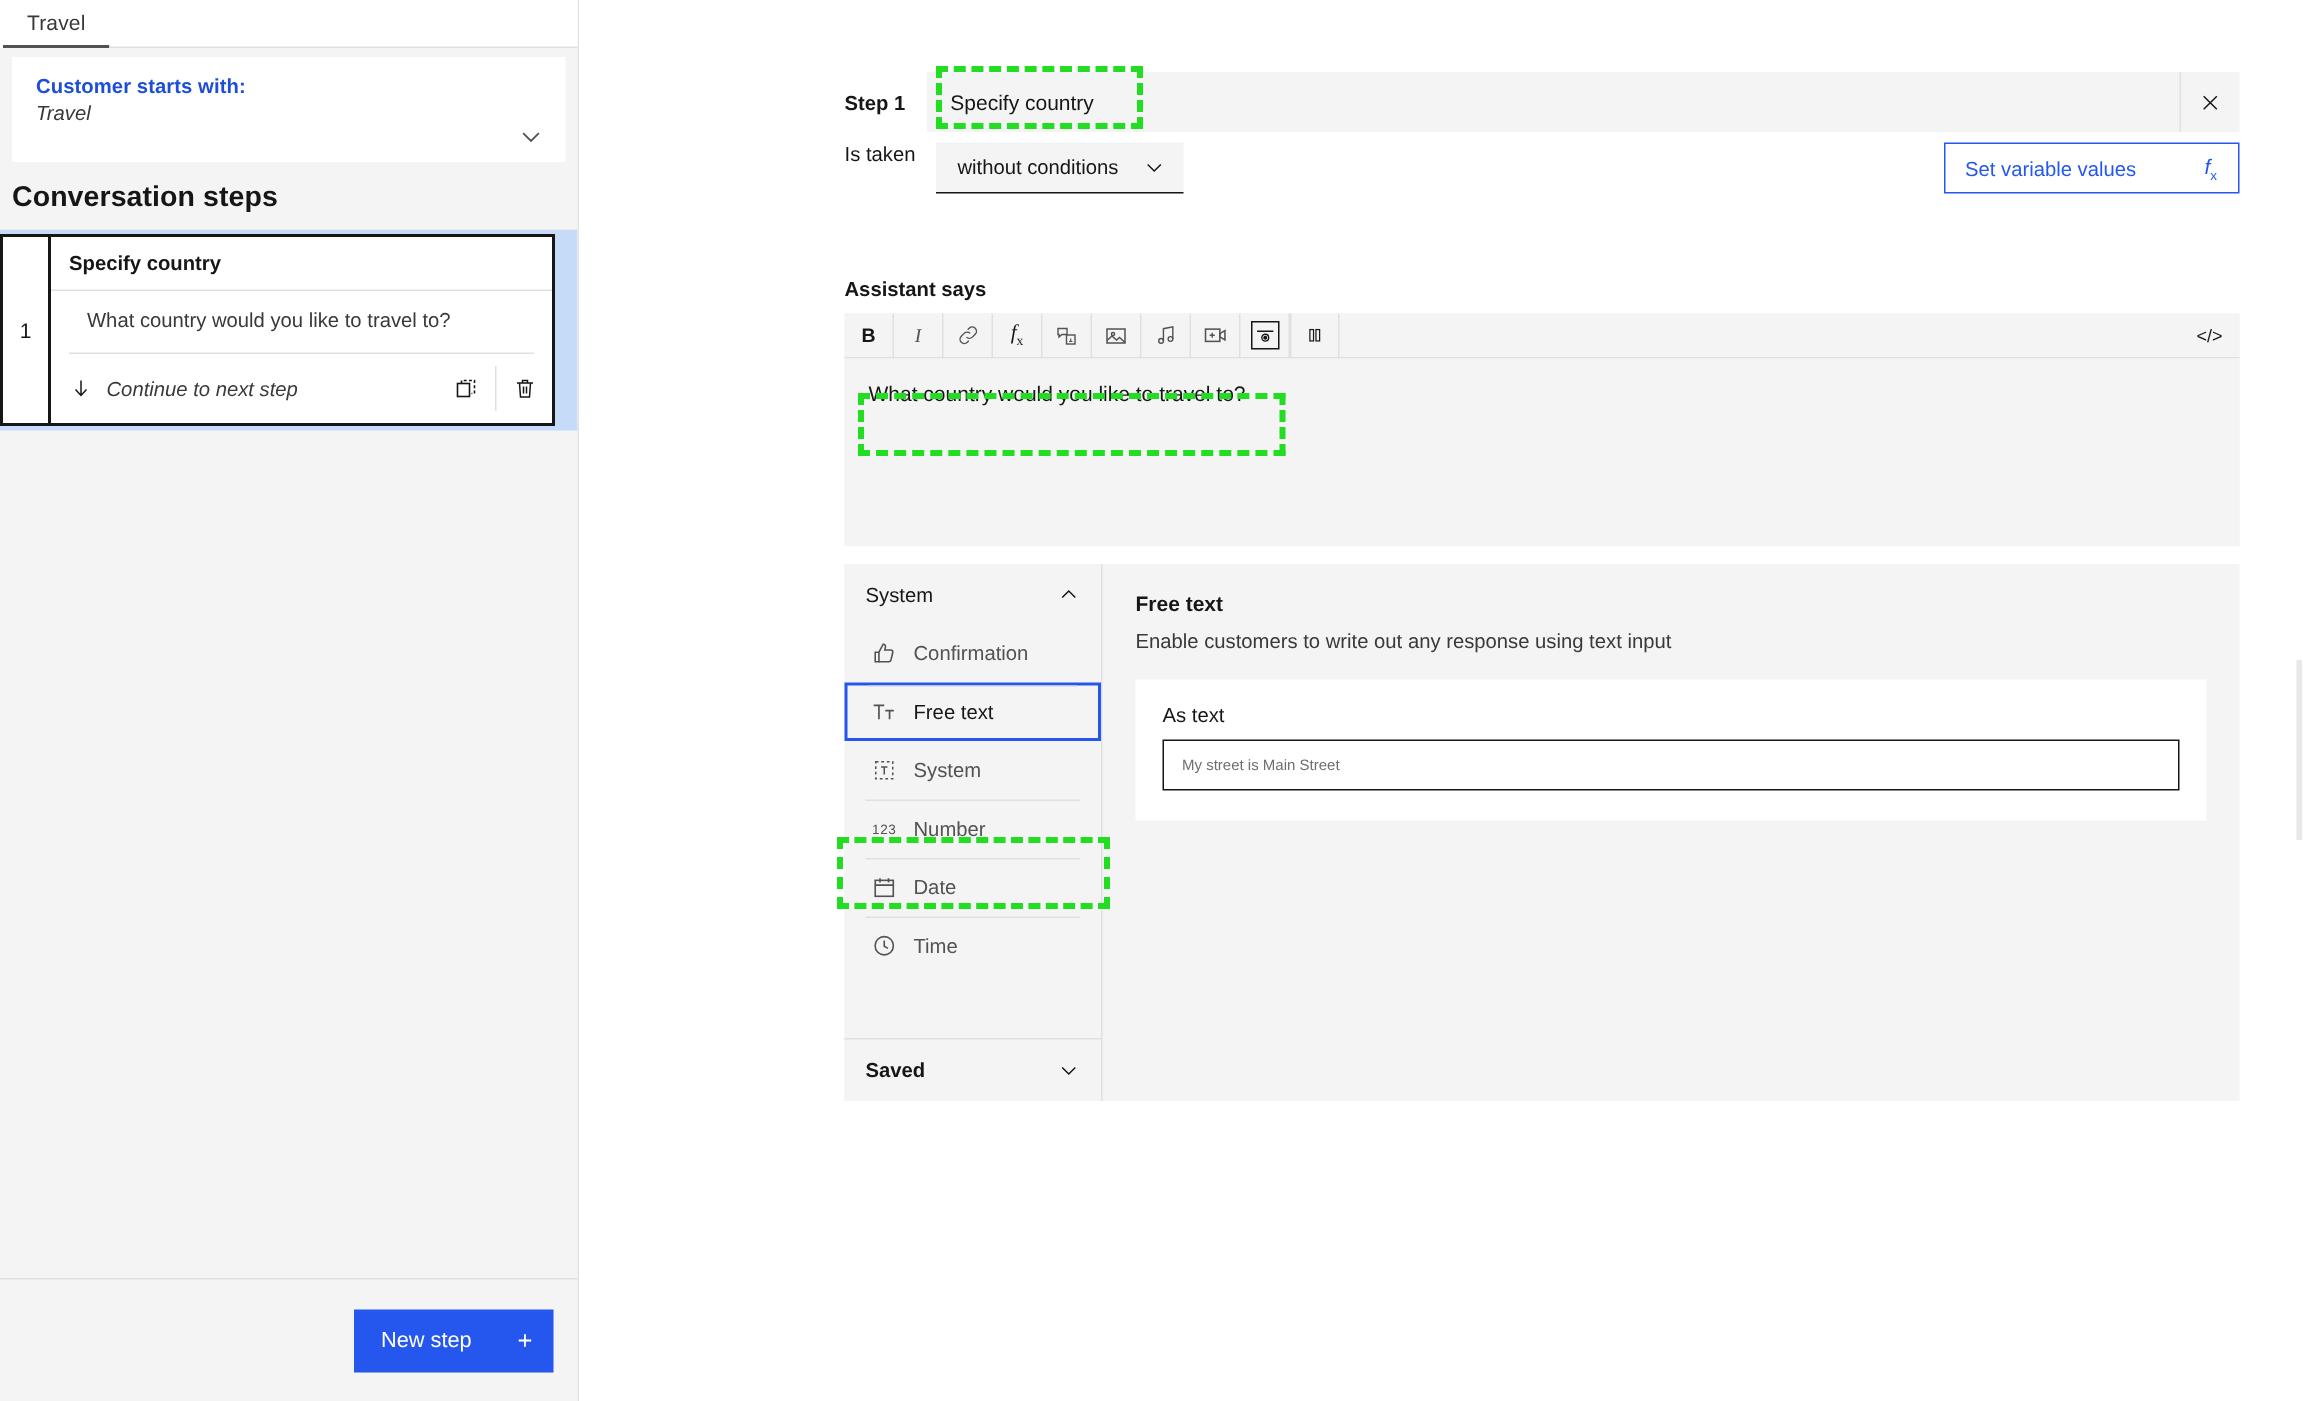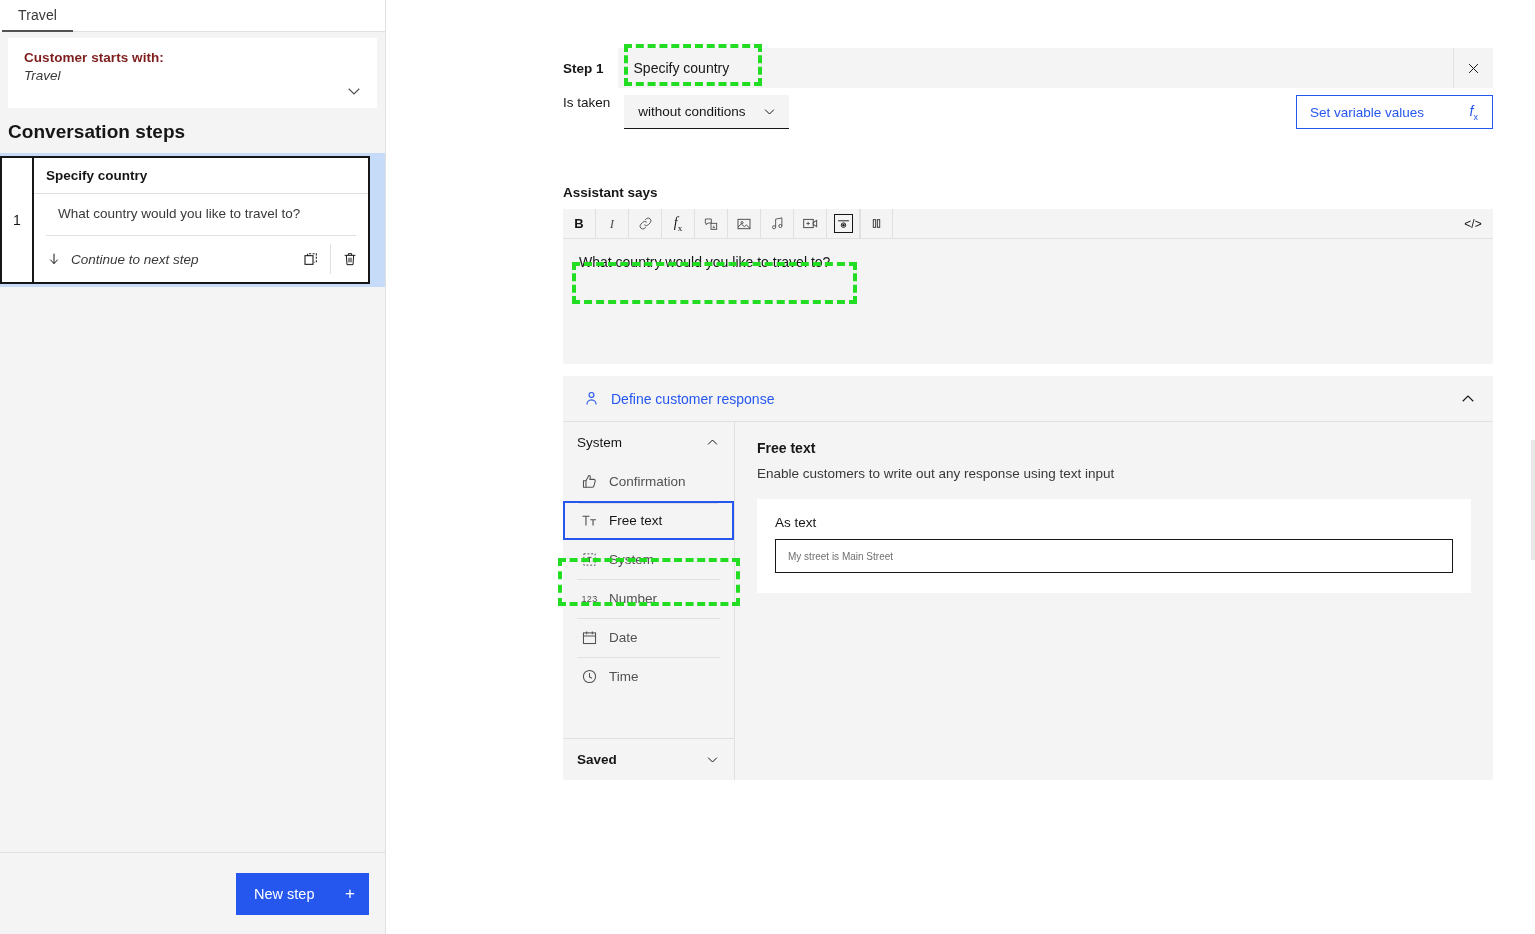--- a/index.html
+++ b/index.html
@@ -36,21 +36,21 @@
   }
   .tabbar-rest { flex: 1; height: 32px; border-bottom: 1px solid #e0e0e0; background:#fff; }
 
   .starts-wrap { padding: 6px 8px 0 8px; background: #f4f4f4; }
   .starts-card {
     background: #ffffff;
     padding: 12px 16px 10px 16px;
     position: relative;
     min-height: 70px;
   }
-  .starts-title { font-size: 13.5px; font-weight: 700; color: #7f1d1d; letter-spacing:.05px;}
+  .starts-title { font-size: 13.5px; font-weight: 700; color: #1d4ed8; letter-spacing:.05px;}
   .starts-value { font-size: 13.5px; font-style: italic; color: #393939; margin-top: 3px; }
   .starts-chev {
     position: absolute; right: 14px; bottom: 8px;
     width: 18px; height: 18px; color: #525252;
   }
 
   .steps-header {
     font-size: 19px; font-weight: 700; color: #161616;
     padding: 13px 8px 10px 8px; background: #f4f4f4;
     letter-spacing: .05px;
@@ -454,34 +454,20 @@
               <rect x="13.5" y="5" width="4.5" height="14"></rect>
             </svg>
           </div>
           <div class="tb-spacer"></div>
           <div class="tb-code">&lt;/&gt;</div>
         </div>
         <div class="editor-body">What country would you like to travel to?</div>
       </div>
 
       <div class="dcr-wrap">
-        <div class="dcr-head">
-          <span class="dcr-person">
-            <svg viewBox="0 0 24 24" fill="none" stroke="currentColor" stroke-width="1.6">
-                <circle cx="12" cy="7" r="3.4"></circle>
-                <path d="M5.5 20.5c0-3.6 2.9-6.5 6.5-6.5s6.5 2.9 6.5 6.5"></path>
-              </svg>
-          </span>
-          <span class="dcr-title">Define customer response</span>
-          <span class="dcr-chev">
-            <svg viewBox="0 0 24 24" fill="none" stroke="currentColor" stroke-width="1.5">
-                <path d="M5 15l7-7 7 7"></path>
-              </svg>
-          </span>
-        </div>
 
         <div class="dcr-body">
           <div class="resp-types">
             <div class="rt-group-head">
               <span>System</span>
               <span class="sp"></span>
               <span class="rt-chev">
                 <svg viewBox="0 0 24 24" fill="none" stroke="currentColor" stroke-width="1.6">
                     <path d="M5 15l7-7 7 7"></path>
                   </svg>

